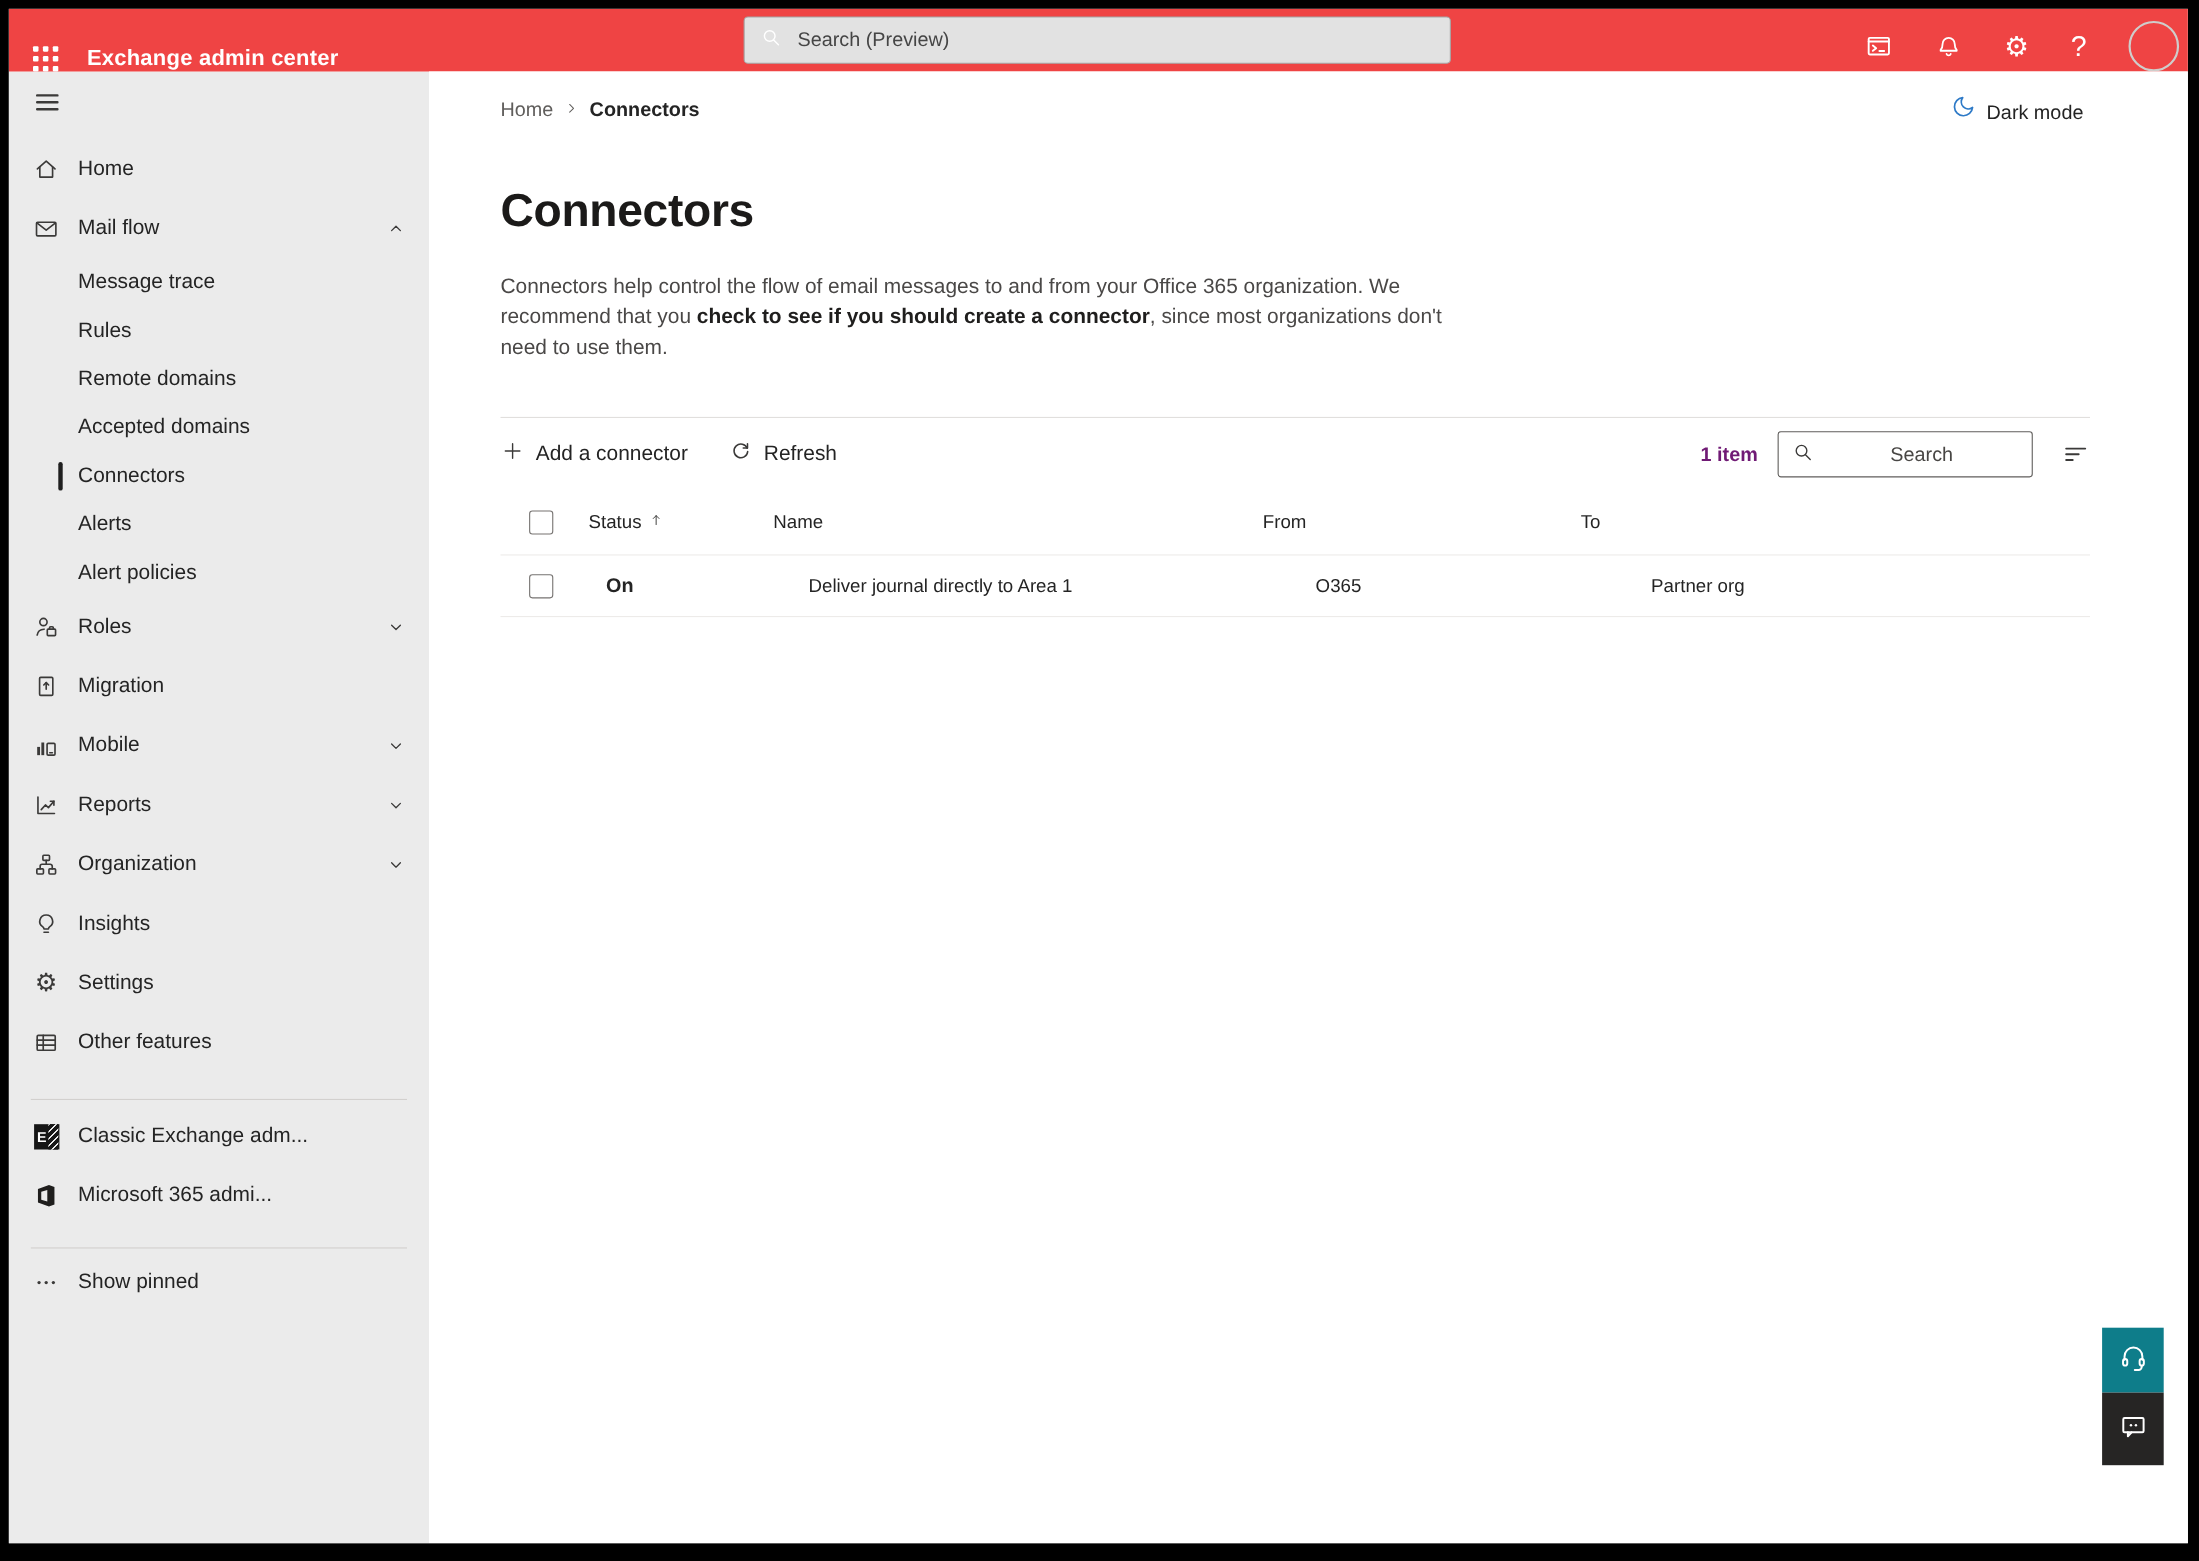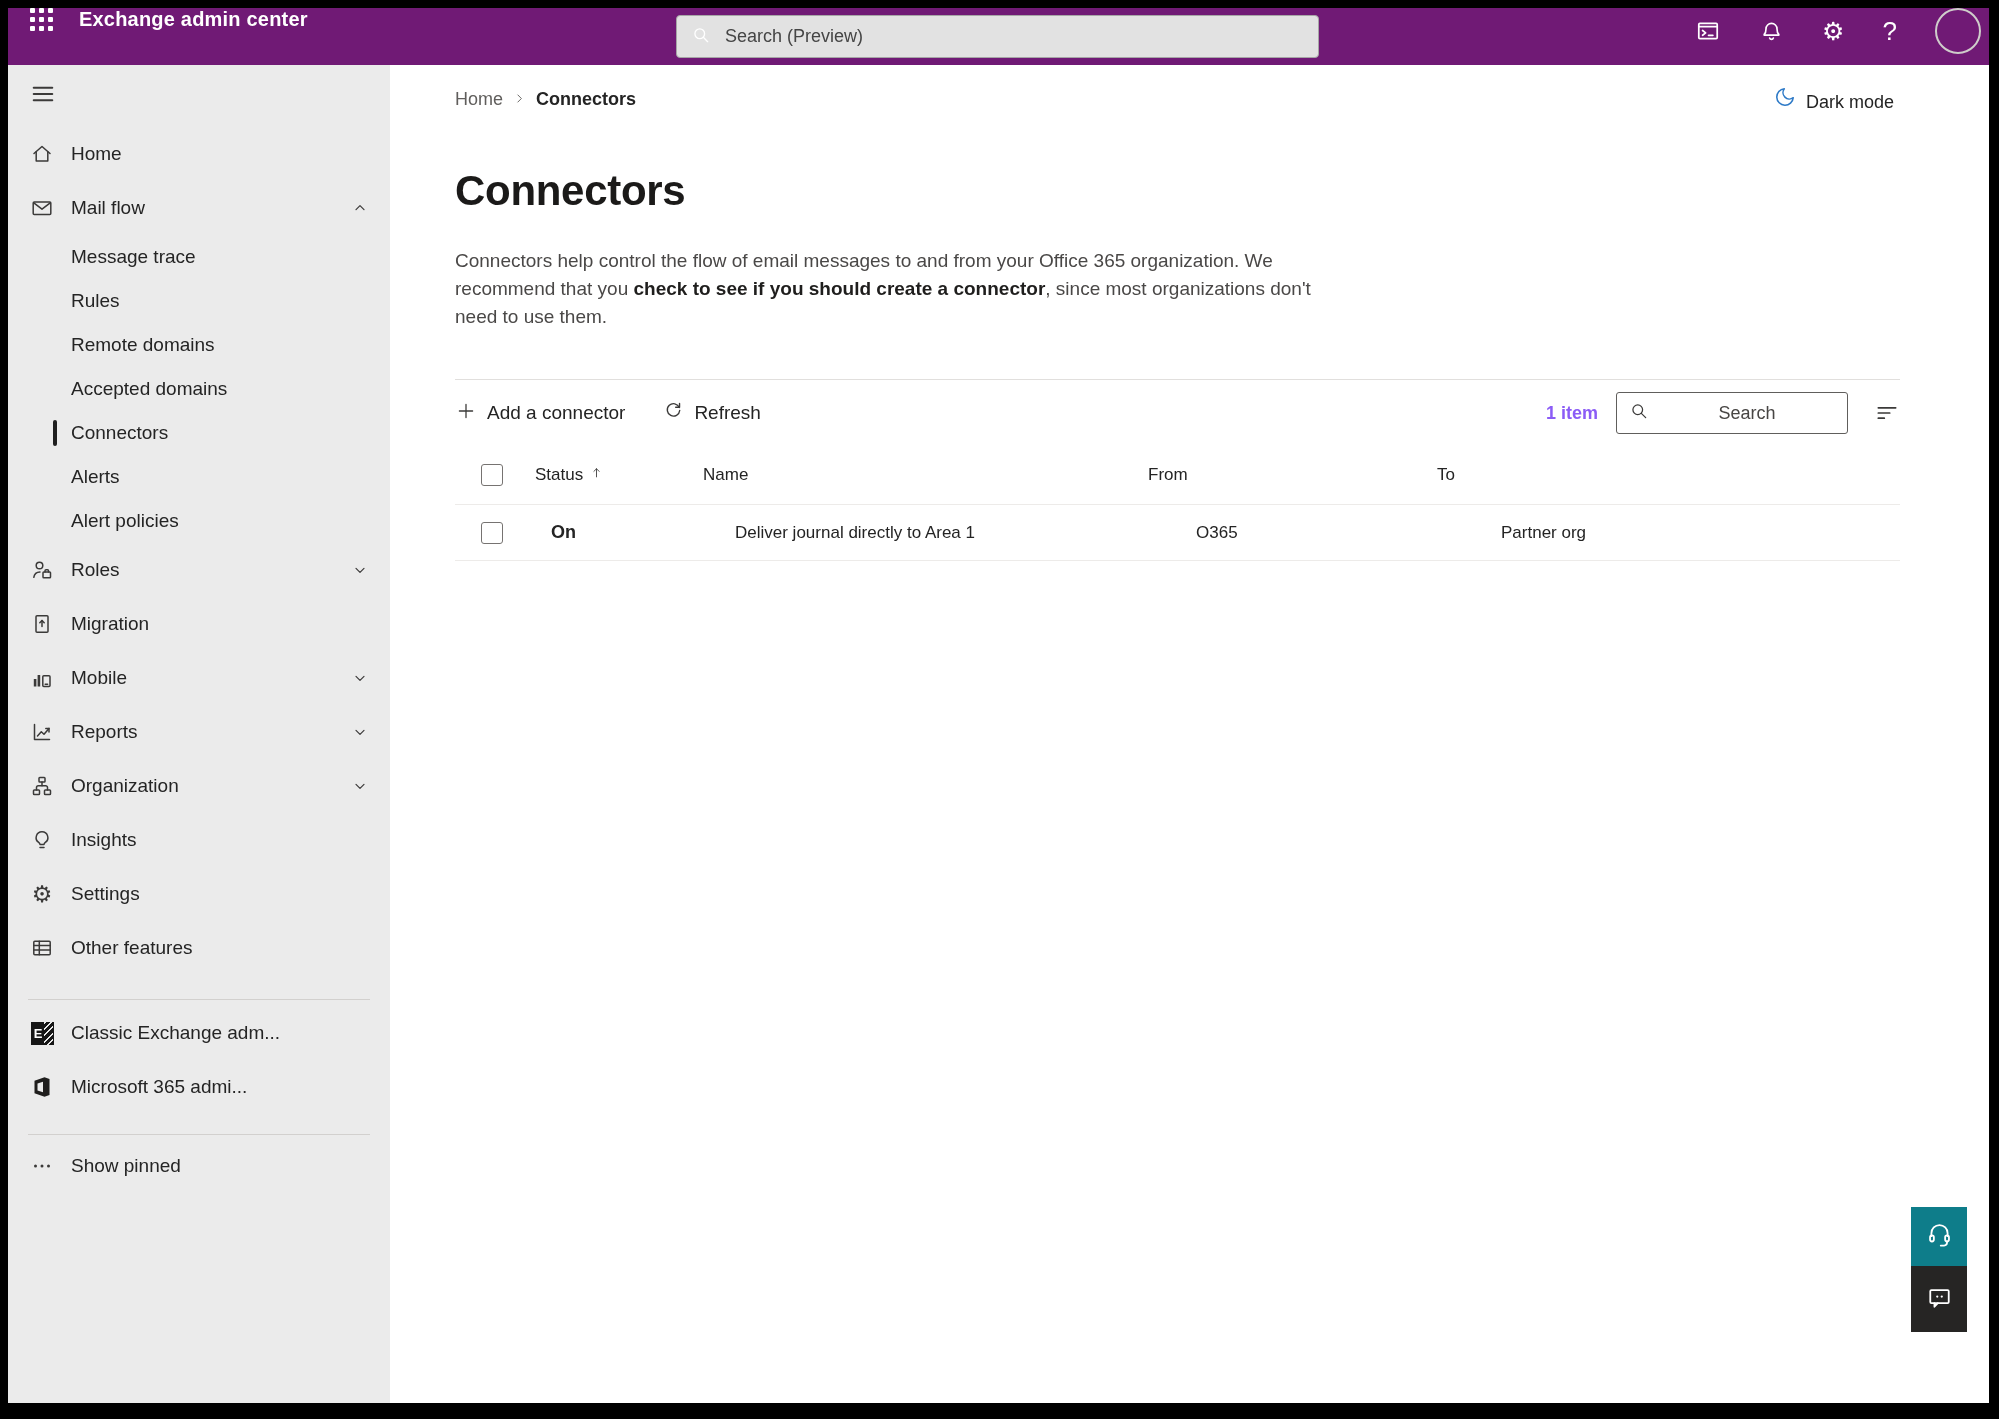--- a/index.html
+++ b/index.html
@@ -3,21 +3,21 @@
 <meta charset="utf-8">
 <style>
   html,body{margin:0;padding:0;background:#000;}
   *{box-sizing:border-box;}
   .frame{width:1999px;height:1419px;background:#000;padding:8px 10px 16px 8px;}
   .window{width:100%;height:100%;background:#fff;display:flex;flex-direction:column;
           overflow:hidden;position:relative;
           font-family:"Liberation Sans","DejaVu Sans",sans-serif;color:#242424;}
 
   
-  .topbar{flex:0 0 57px;height:57px;background:#701a75;display:flex;align-items:flex-start;position:relative;color:#fff;}
+  .topbar{flex:0 0 57px;height:57px;background:#ef4444;display:flex;align-items:flex-end;position:relative;color:#fff;}
   .waffle{margin-left:22px;display:grid;grid-template-columns:repeat(3,5px);grid-gap:4px;cursor:pointer;}
   .waffle i{width:5px;height:5px;background:#fff;border-radius:1px;display:block;}
   .app-title{margin-left:26px;font-size:20px;font-weight:700;letter-spacing:.2px;}
   .top-search{position:absolute;left:668px;top:7px;width:643px;height:43px;background:#e2e2e2;
               border:1px solid #a6a6a6;border-radius:4px;display:flex;align-items:center;
               padding:0 14px;gap:12px;}
   .top-search input{border:none;background:transparent;outline:none;font-size:18px;color:#3a3a3a;
                     width:100%;font-family:inherit;}
   .top-search input::placeholder{color:#454545;opacity:1;}
   .top-icons{margin-left:auto;display:flex;align-items:center;gap:38px;margin-right:8px;}
@@ -65,21 +65,21 @@
   .page-desc{margin-top:32px;width:860px;font-size:19px;line-height:28px;color:#4a4847;}
   .desc-strong{color:#1f1e1d;font-weight:700;}
 
   
   .list-section{margin-top:48px;width:1445px;}
   .divider{height:1px;background:#e1dfdd;}
   .toolbar{height:66px;display:flex;align-items:center;}
   .tb-btn{display:flex;align-items:center;gap:10px;font-size:19px;color:#242424;cursor:pointer;}
   .tb-btn + .tb-btn{margin-left:38px;}
   .toolbar-right{margin-left:auto;display:flex;align-items:center;}
-  .item-count{font-size:18px;font-weight:700;color:#8b5cf6;margin-right:18px;}
+  .item-count{font-size:18px;font-weight:700;color:#701a75;margin-right:18px;}
   .tbl-search{width:232px;height:42px;border:1.5px solid #605e5c;border-radius:3px;background:#fff;
               display:flex;align-items:center;padding:0 12px;gap:10px;}
   .tbl-search input{border:none;outline:none;font-size:18px;color:#242424;width:100%;font-family:Liberation Sans, sans-serif;text-align:center;}
   .tbl-search input::placeholder{color:#484644;opacity:1;}
   .filter-btn{margin-left:26px;cursor:pointer;display:flex;align-items:center;}
 
   .t-row{display:grid;grid-template-columns:54px 168px 445px 289px 1fr;align-items:center;padding-left:26px;}
   .t-head{height:58px;font-size:17px;color:#242424;}
   .t-head .hcell{display:flex;align-items:flex-end;gap:6px;}
   .t-body-row{height:57px;border-top:1px solid #edebe9;border-bottom:1px solid #edebe9;font-size:17px;color:#242424;gap:16px;}

